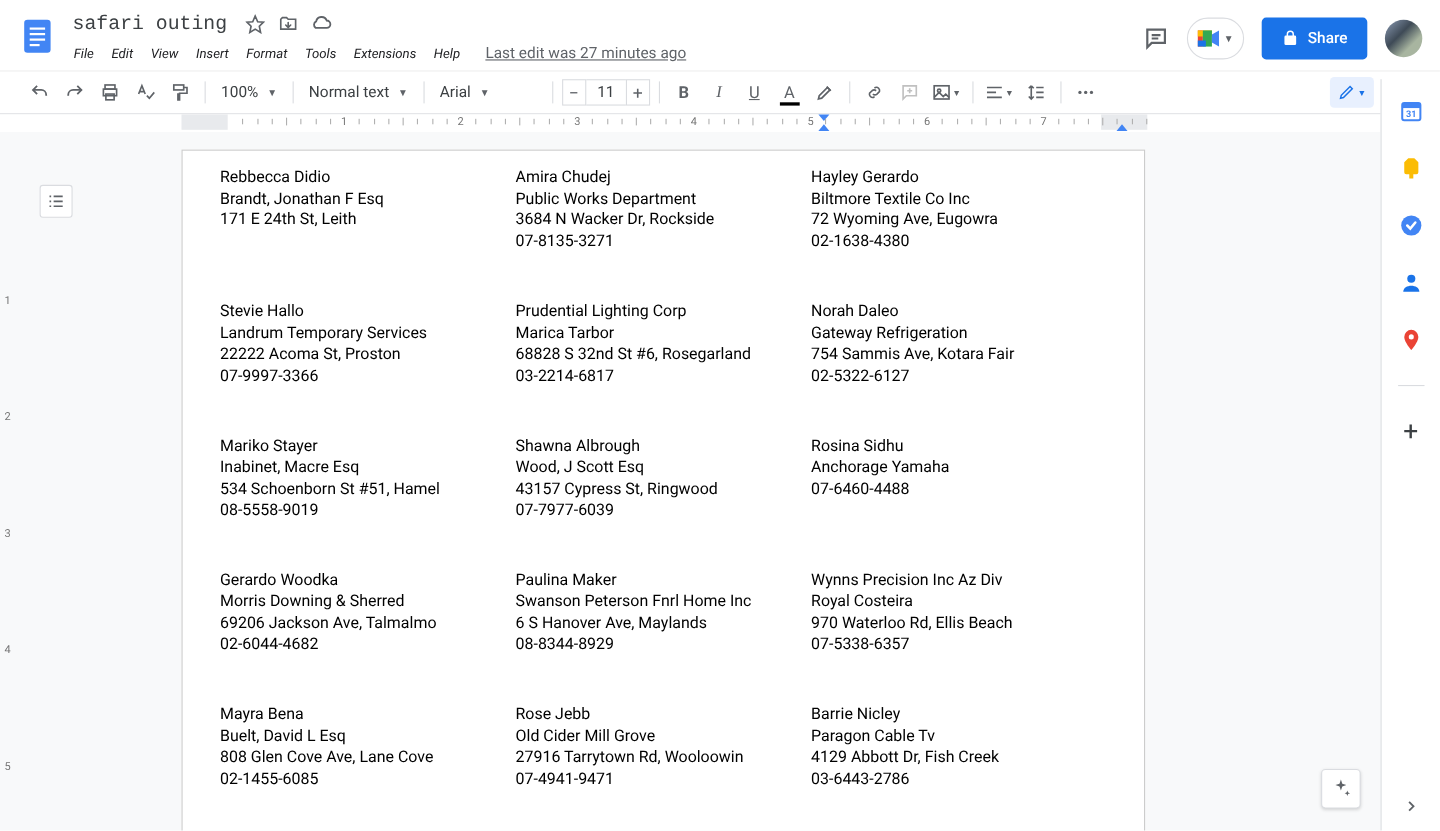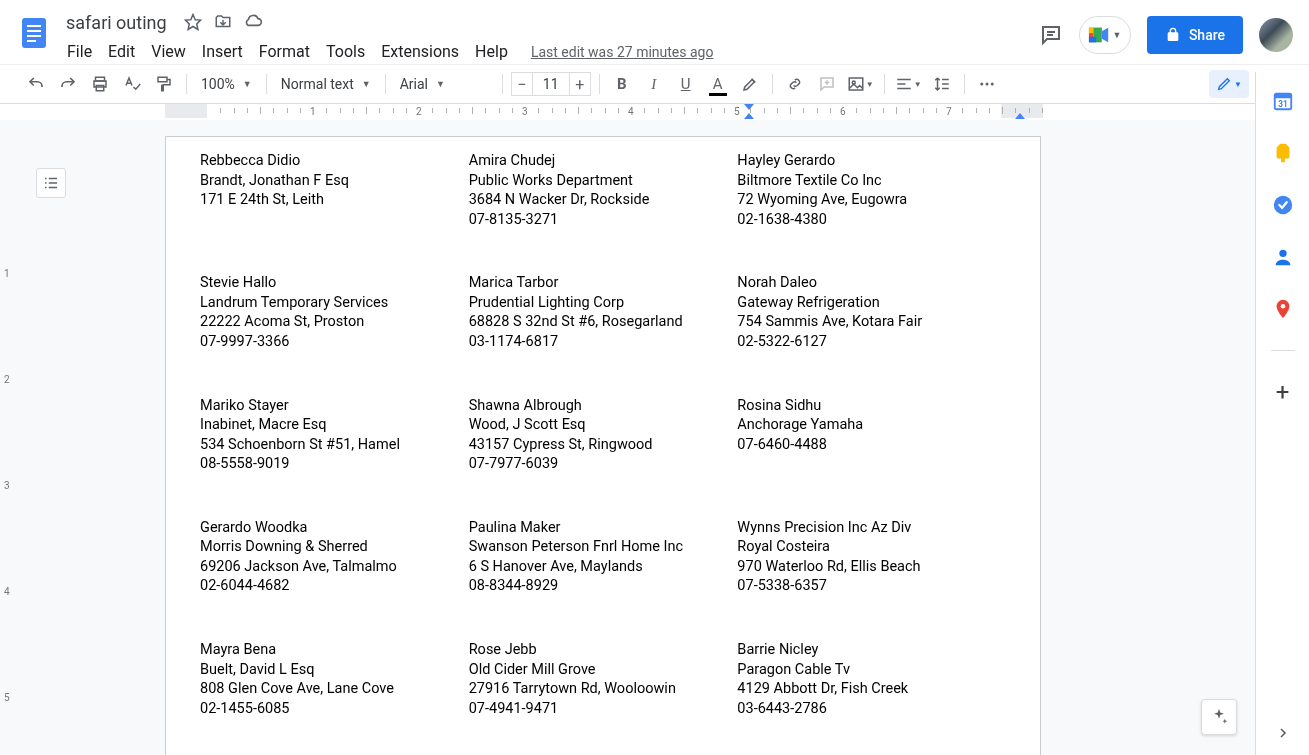--- a/index.html
+++ b/index.html
@@ -4,25 +4,25 @@
 <style>
 * { margin:0; padding:0; box-sizing:border-box; font-family:"Google Sans",Roboto,Arial,sans-serif; }
 body { background:#fff; width:1309px; height:755px; overflow:hidden; position:relative; }
 
 
 .header { display:flex; align-items:flex-start; padding:8px 16px 0 14px; height:64px; }
 .doc-logo { width:40px; height:40px; display:flex; align-items:center; justify-content:center; margin-right:6px; flex-shrink:0; margin-top:4px; }
 .doc-logo svg { width:36px; height:36px; }
 .title-area { flex:1; display:flex; flex-direction:column; margin-top:2px;}
 .title-row { display:flex; align-items:center; gap:10px; height:24px; }
-.doc-title { font-size:18px; color:#3c4043; padding:1px 6px; }
+.doc-title { font-size:18px; color:#3c4043; padding:1px 6px;font-family:Liberation Mono, monospace; }
 .title-icons { display:flex; gap:10px; align-items:center; color:#5f6368;}
 .title-icons .ic { width:20px; height:20px; display:flex; align-items:center; justify-content:center; cursor:pointer;}
 .menubar { display:flex; gap:2px; margin-top:4px; align-items:center; }
-.menu-item { font-size:16px; color:#202124; padding:4px 7px; cursor:pointer; border-radius:4px;}
+.menu-item { font-size:12px; color:#202124; padding:4px 7px; cursor:pointer; border-radius:4px;font-style:italic;}
 .last-edit { font-size:14px; color:#5f6368; text-decoration:underline; margin-left:14px; cursor:pointer;}
 .header-right { display:flex; align-items:center; gap:16px; margin-top:8px; flex-shrink:0;}
 .comment-ic{ color:#5f6368; cursor:pointer;}
 .meet-btn { width:52px; height:38px; border:1px solid #dadce0; border-radius:20px; display:flex; align-items:center; justify-content:center; gap:2px; cursor:pointer; background:#fff;}
 .share-btn { background:#1a73e8; color:#fff; border:none; height:38px; padding:0 18px; border-radius:4px; font-size:14px; font-weight:500; display:flex; align-items:center; gap:8px; cursor:pointer;}
 .share-btn svg{ width:16px; height:16px; fill:#fff;}
 .avatar { width:34px; height:34px; border-radius:50%; background:linear-gradient(135deg,#8d9db6 0%,#3e4a56 40%,#a8b5a0 70%); cursor:pointer;}
 
 
 .toolbar { height:40px; border-top:1px solid #eee; border-bottom:1px solid #dadce0; display:flex; align-items:center; padding:0 22px; gap:4px; color:#5f6368; position:relative;}
@@ -395,24 +395,24 @@
           </div>
         </div>
         <div class="row">
           <div class="cell">
             <div>Stevie Hallo</div>
             <div>Landrum Temporary Services</div>
             <div>22222 Acoma St, Proston</div>
             <div>07-9997-3366</div>
           </div>
           <div class="cell">
+            <div>Prudential Lighting Corp</div>
             <div>Marica Tarbor</div>
-            <div>Prudential Lighting Corp</div>
             <div>68828 S 32nd St #6, Rosegarland</div>
-            <div>03-1174-6817</div>
+            <div>03-2214-6817</div>
           </div>
           <div class="cell">
             <div>Norah Daleo</div>
             <div>Gateway Refrigeration</div>
             <div>754 Sammis Ave, Kotara Fair</div>
             <div>02-5322-6127</div>
           </div>
         </div>
         <div class="row">
           <div class="cell">

